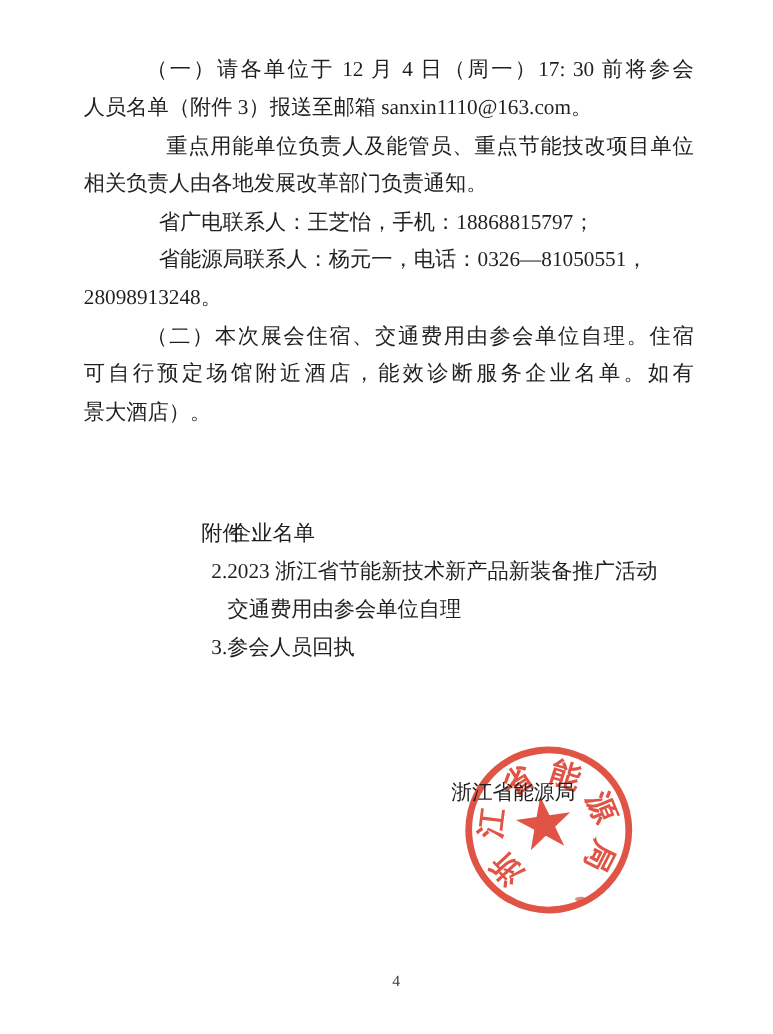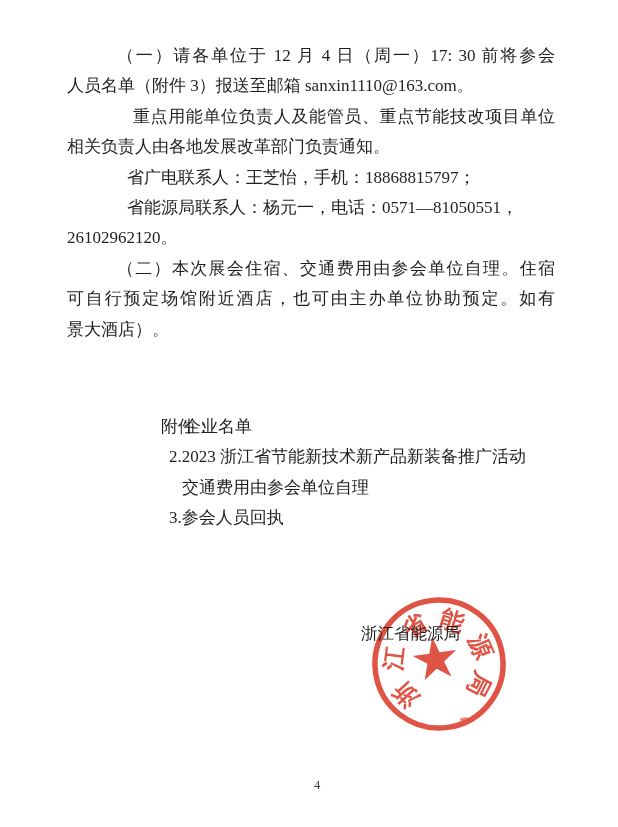--- a/index.html
+++ b/index.html
@@ -112,24 +112,24 @@
 <body>
 
 <div id="page">
 
   <div id="body-block">
     <div class="line fill ind-paren">（一）请各单位于 12 月 4 日（周一）17: 30 前将参会</div>
     <div class="line">人员名单（附件 3）报送至邮箱 sanxin1110@163.com。</div>
     <div class="line fill ind-a">重点用能单位负责人及能管员、重点节能技改项目单位</div>
     <div class="line">相关负责人由各地发展改革部门负责通知。</div>
     <div class="line ind-b">省广电联系人：王芝怡，手机：18868815797；</div>
-    <div class="line ind-b">省能源局联系人：杨元一，电话：0571—81050551，</div>
-    <div class="line">26102962120。</div>
+    <div class="line ind-b">省能源局联系人：杨元一，电话：0326—81050551，</div>
+    <div class="line">28098913248。</div>
     <div class="line fill ind-paren">（二）本次展会住宿、交通费用由参会单位自理。住宿</div>
-    <div class="line fill">可自行预定场馆附近酒店，也可由主办单位协助预定。如有</div>
+    <div class="line fill">可自行预定场馆附近酒店，能效诊断服务企业名单。如有</div>
     <div class="line">景大酒店）。</div>
   </div>
 
   <div id="attach-label">附件：</div>
   <div id="attach-block">
     <div class="line att-cont1">企业名单</div>
     <div class="line">2.2023 浙江省节能新技术新产品新装备推广活动</div>
     <div class="line att-cont2">交通费用由参会单位自理</div>
     <div class="line">3.参会人员回执</div>
   </div>

